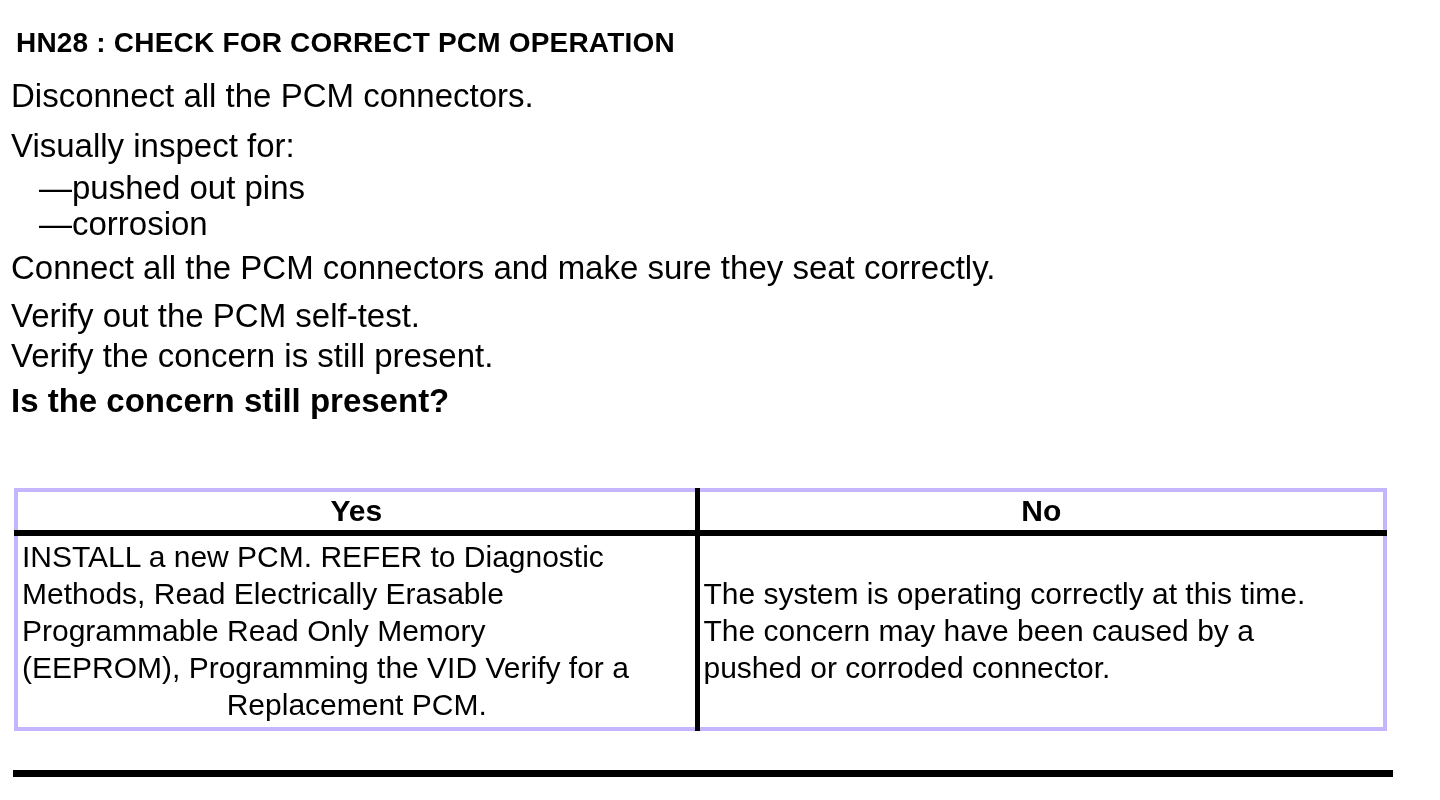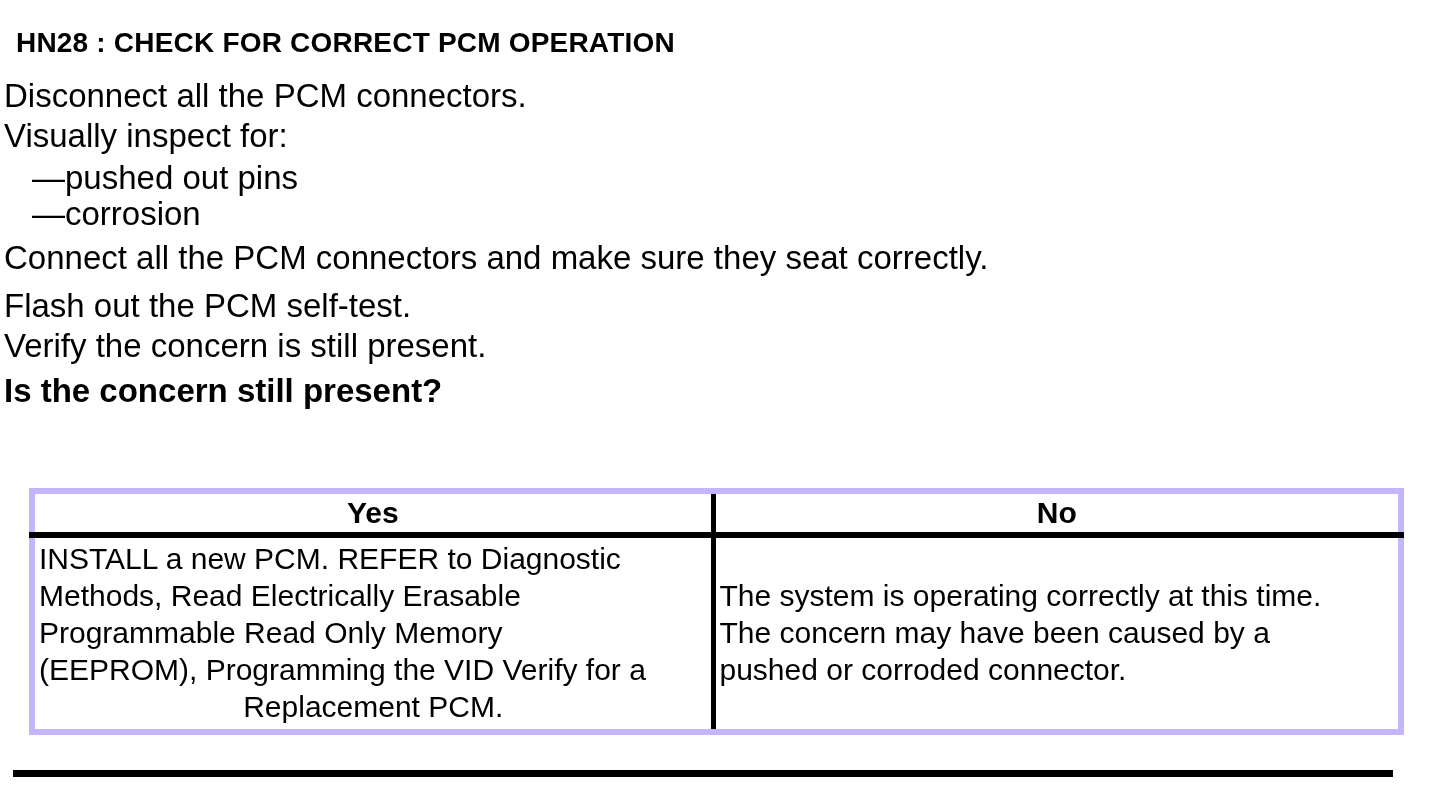--- a/index.html
+++ b/index.html
@@ -23,51 +23,51 @@
     left: 16px;
     top: 26px;
     font-size: 28px;
     font-weight: bold;
     line-height: 34px;
     letter-spacing: 0.2px;
     white-space: nowrap;
   }
   .body-text {
     position: absolute;
-    left: 4px;
+    left: 11px;
     top: 76px;
     width: 1400px;
   }
   .step {
     font-size: 33px;
     line-height: 40px;
     white-space: nowrap;
   }
   .step.indent {
     font-size: 33px;
     line-height: 36px;
     margin-left: 28px;
   }
   .step.bold { font-weight: bold; }
-  .s1 { }
+  .s1 { margin-top: 10px; }
   .s2 { margin-top: 4px; }
   .s3 { margin-top: 0px; }
   .s4 { margin-top: 6px; }
   .s5 { margin-top: 8px; }
   .s6 { margin-top: 0; }
   .s7 { margin-top: 5px; }
 
   table.results {
     position: absolute;
-    left: 29px;
+    left: 14px;
     top: 488px;
     width: 1369px;
     border-collapse: collapse;
     table-layout: fixed;
-    border: 6px solid #c4b5fd;
+    border: 4px solid #c4b5fd;
   }
   table.results th {
     font-size: 30px;
     font-weight: bold;
     text-align: center;
     vertical-align: middle;
     height: 38px;
     padding: 0;
     border-bottom: 6px solid #000000;
   }
@@ -98,21 +98,21 @@
 <div class="page">
 
   <div class="heading">HN28 : CHECK FOR CORRECT PCM OPERATION</div>
 
   <div class="body-text">
     <div class="step s0">Disconnect all the PCM connectors.</div>
     <div class="step s1">Visually inspect for:</div>
     <div class="step indent s2">—pushed out pins</div>
     <div class="step indent s3">—corrosion</div>
     <div class="step s4">Connect all the PCM connectors and make sure they seat correctly.</div>
-    <div class="step s5">Flash out the PCM self-test.</div>
+    <div class="step s5">Verify out the PCM self-test.</div>
     <div class="step s6">Verify the concern is still present.</div>
     <div class="step bold s7">Is the concern still present?</div>
   </div>
 
   <table class="results">
     <colgroup>
       <col style="width:681px">
       <col style="width:688px">
     </colgroup>
     <thead>

